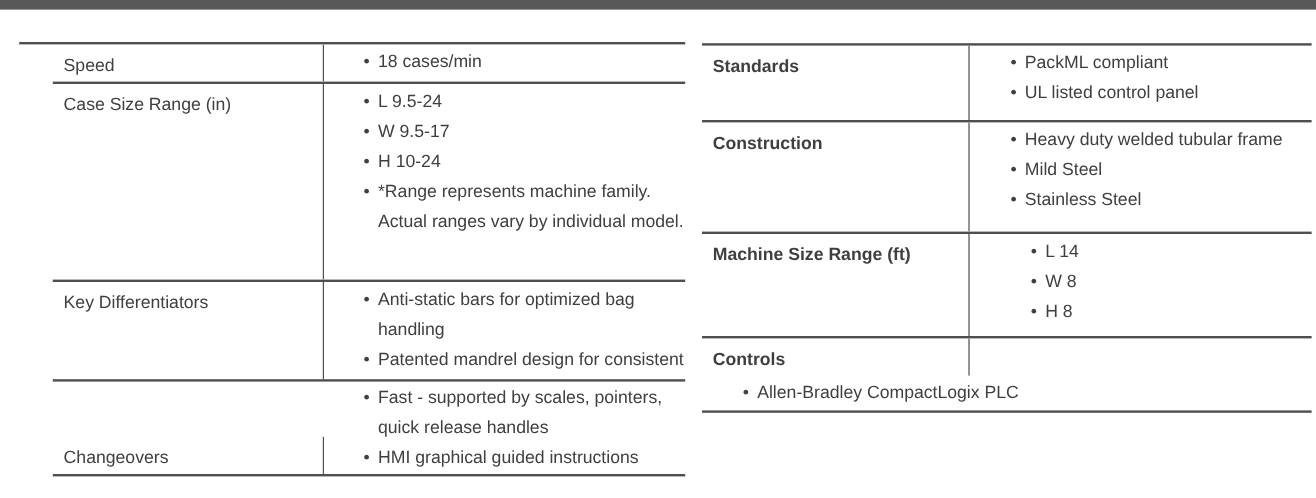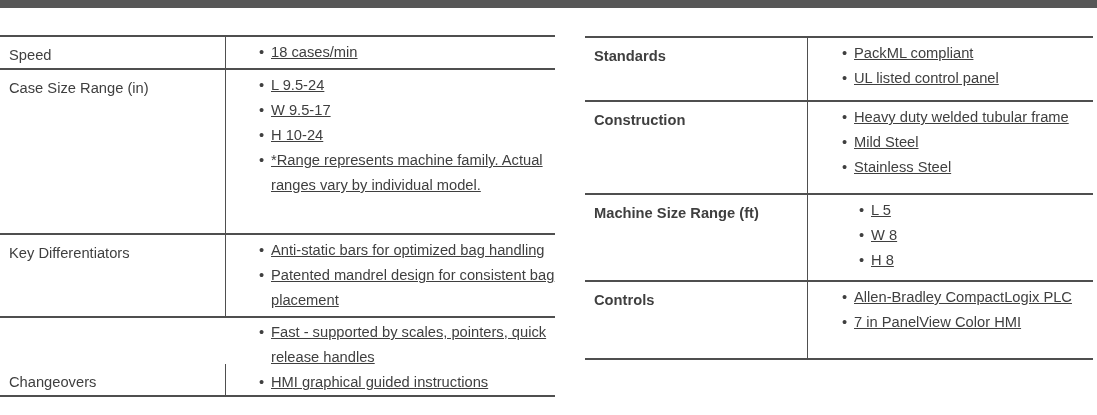--- a/index.html
+++ b/index.html
@@ -16,21 +16,21 @@
     position: absolute;
     left: 0; top: 0;
     width: 1097px; height: 8px;
     background: var(--bar, #575757);
   }
   .spec-table {
     position: absolute;
     border-top: 2px solid var(--line, #4f4f4f);
     font-size: 14.7px;
   }
-  .spec-table.left  { left: 0;   top: 35px; width: 555px; }
+  .spec-table.left  { left: 16px;   top: 35px; width: 555px; padding-left: 28px; }
   .spec-table.right { left: 585px; top: 36px; width: 508px; }
   .spec-row {
     display: flex;
     border-bottom: 2px solid var(--line, #4f4f4f);
     overflow: hidden;
   }
   .label-cell {
     flex: 0 0 auto;
     border-right: 1px solid var(--line, #4f4f4f);
     padding: 6px 8px 0 9px;
@@ -39,38 +39,37 @@
   .spec-table.left  .label-cell { width: 226px; }
   .spec-table.right .label-cell { width: 223px; font-weight: bold; }
   .value-cell { flex: 1 1 auto; padding: 3px 0 0 0; }
   .spec-table.left  .value-cell { padding-left: 33px; }
   .spec-table.right .value-cell { padding-left: 34px; }
   .bullet-list { list-style: none; }
   .bullet-item {
     position: relative;
     padding-left: 12px;
     line-height: 25px;
-    text-decoration: underline;
   }
   .bullet-item::before {
     content: "\2022";
     position: absolute;
     left: 0;
     top: 0;
     line-height: 25px;
   }
   
   .spec-table.left  .r0 { height: 33px; }
   .spec-table.left  .r1 { height: 165px; }
   .spec-table.left  .r2 { height: 83px; }
   .spec-table.left  .r3 { height: 79px; align-items: flex-end; }
   .spec-table.right .r0 { height: 64px; }
   .spec-table.right .r1 { height: 93px; }
   .spec-table.right .r2 { height: 87px; gap: 17px; }
-  .spec-table.right .r3 { height: 78px; }
+  .spec-table.right .r3 { height: 62px; flex-direction: column; }
 </style>
 </head>
 <body>
 
 <div class="top-bar"></div>
 
 <div class="spec-table left">
 
   <div class="spec-row r0">
     <div class="label-cell">Speed</div>
@@ -135,21 +134,21 @@
         <li class="bullet-item">Mild Steel</li>
         <li class="bullet-item">Stainless Steel</li>
       </ul>
     </div>
   </div>
 
   <div class="spec-row r2">
     <div class="label-cell">Machine Size Range (ft)</div>
     <div class="value-cell">
       <ul class="bullet-list">
-        <li class="bullet-item">L 5</li>
+        <li class="bullet-item">L 14</li>
         <li class="bullet-item">W 8</li>
         <li class="bullet-item">H 8</li>
       </ul>
     </div>
   </div>
 
   <div class="spec-row r3">
     <div class="label-cell">Controls</div>
     <div class="value-cell">
       <ul class="bullet-list">

